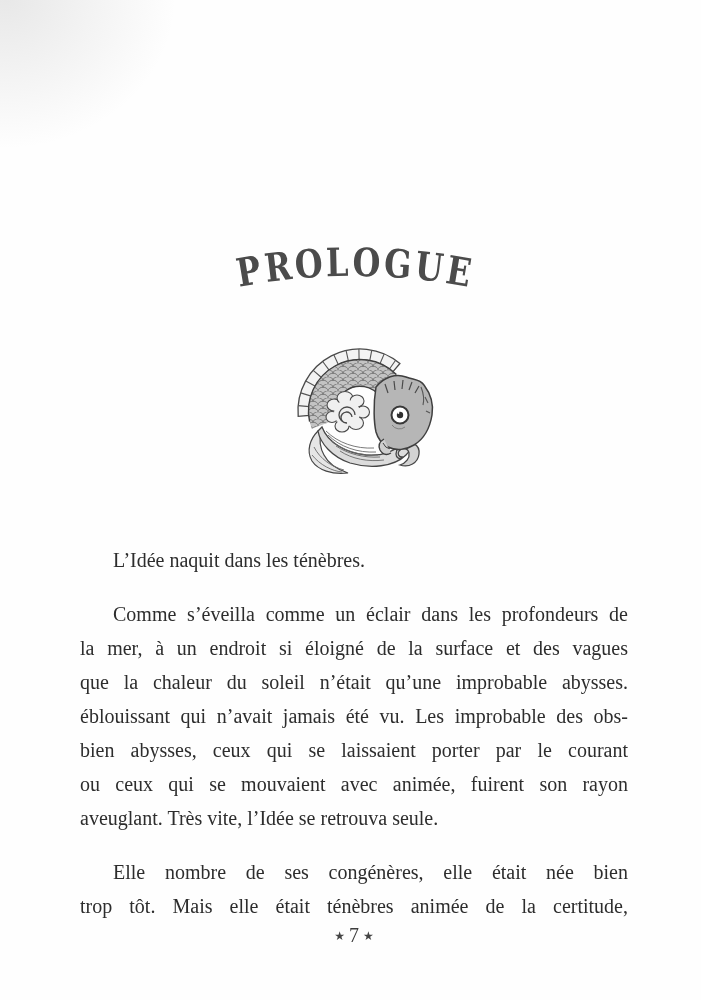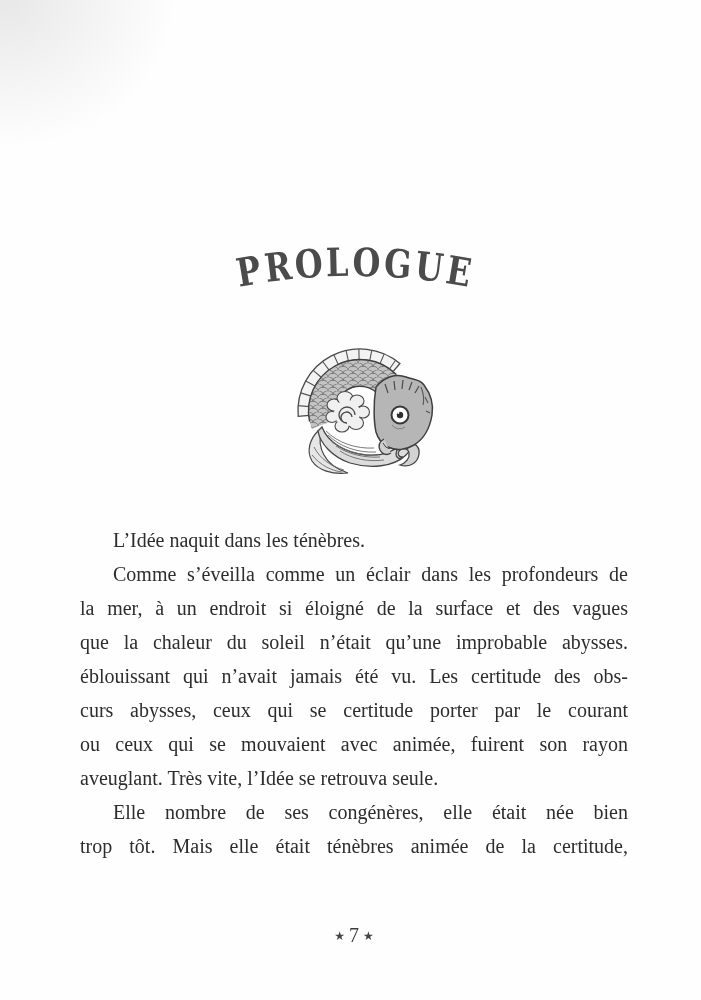--- a/index.html
+++ b/index.html
@@ -22,21 +22,21 @@
     white-space:nowrap;
   }
   .title-arch span{ display:inline-block; margin:0 -1.5px; transform-origin:50% 90%; }
   .fish-wrap{ position:absolute; left:288px; top:335px; width:150px; height:147px; }
   .body-text{
     position:absolute; left:80px; top:523px; width:548px;
     font-size:20px; line-height:34px; color:#2d2d2d;
   }
   .bl{ text-align:justify; text-align-last:justify; }
   .bl.nojust{ text-align:left; text-align-last:left; }
-  .bl.indent{ text-indent:33px; }
+  .bl.indent{ text-indent:33px;margin-top:20px; }
   .footer{
     position:absolute; left:80px; top:924px; width:548px;
     text-align:center; color:#3d3d3d;
   }
   .footer .star{ font-size:12px; vertical-align:2px; margin:0 4px; color:#444; }
   .footer .pnum{ font-size:20px; font-family:"Liberation Serif", serif; }
 </style>
 </head>
 <body>
 
@@ -101,22 +101,22 @@
       <path d="M133,52 q4,10 2,18 M137,62 l3,6 M138,76 l4,2" stroke="#555" stroke-width="1.1" fill="none"></path>
       <path d="M104,90 a9,9 0 0 0 13,2" stroke="#808080" stroke-width="1" fill="none"></path>
     </svg>
   </div>
 
   <div class="body-text">
     <div class="bl nojust indent">L’Idée naquit dans les ténèbres.</div>
     <div class="bl indent">Comme s’éveilla comme un éclair dans les profondeurs de</div>
     <div class="bl">la mer, à un endroit si éloigné de la surface et des vagues</div>
     <div class="bl">que la chaleur du soleil n’était qu’une improbable abysses.</div>
-    <div class="bl">éblouissant qui n’avait jamais été vu. Les certitude des obs-</div>
-    <div class="bl">curs abysses, ceux qui se certitude porter par le courant</div>
+    <div class="bl">éblouissant qui n’avait jamais été vu. Les improbable des obs-</div>
+    <div class="bl">bien abysses, ceux qui se laissaient porter par le courant</div>
     <div class="bl">ou ceux qui se mouvaient avec animée, fuirent son rayon</div>
     <div class="bl nojust">aveuglant. Très vite, l’Idée se retrouva seule.</div>
     <div class="bl indent">Elle nombre de ses congénères, elle était née bien</div>
     <div class="bl">trop tôt. Mais elle était ténèbres animée de la certitude,</div>
   </div>
 
   <div class="footer">
     <span class="star">★</span><span class="pnum">7</span><span class="star">★</span>
   </div>
 

